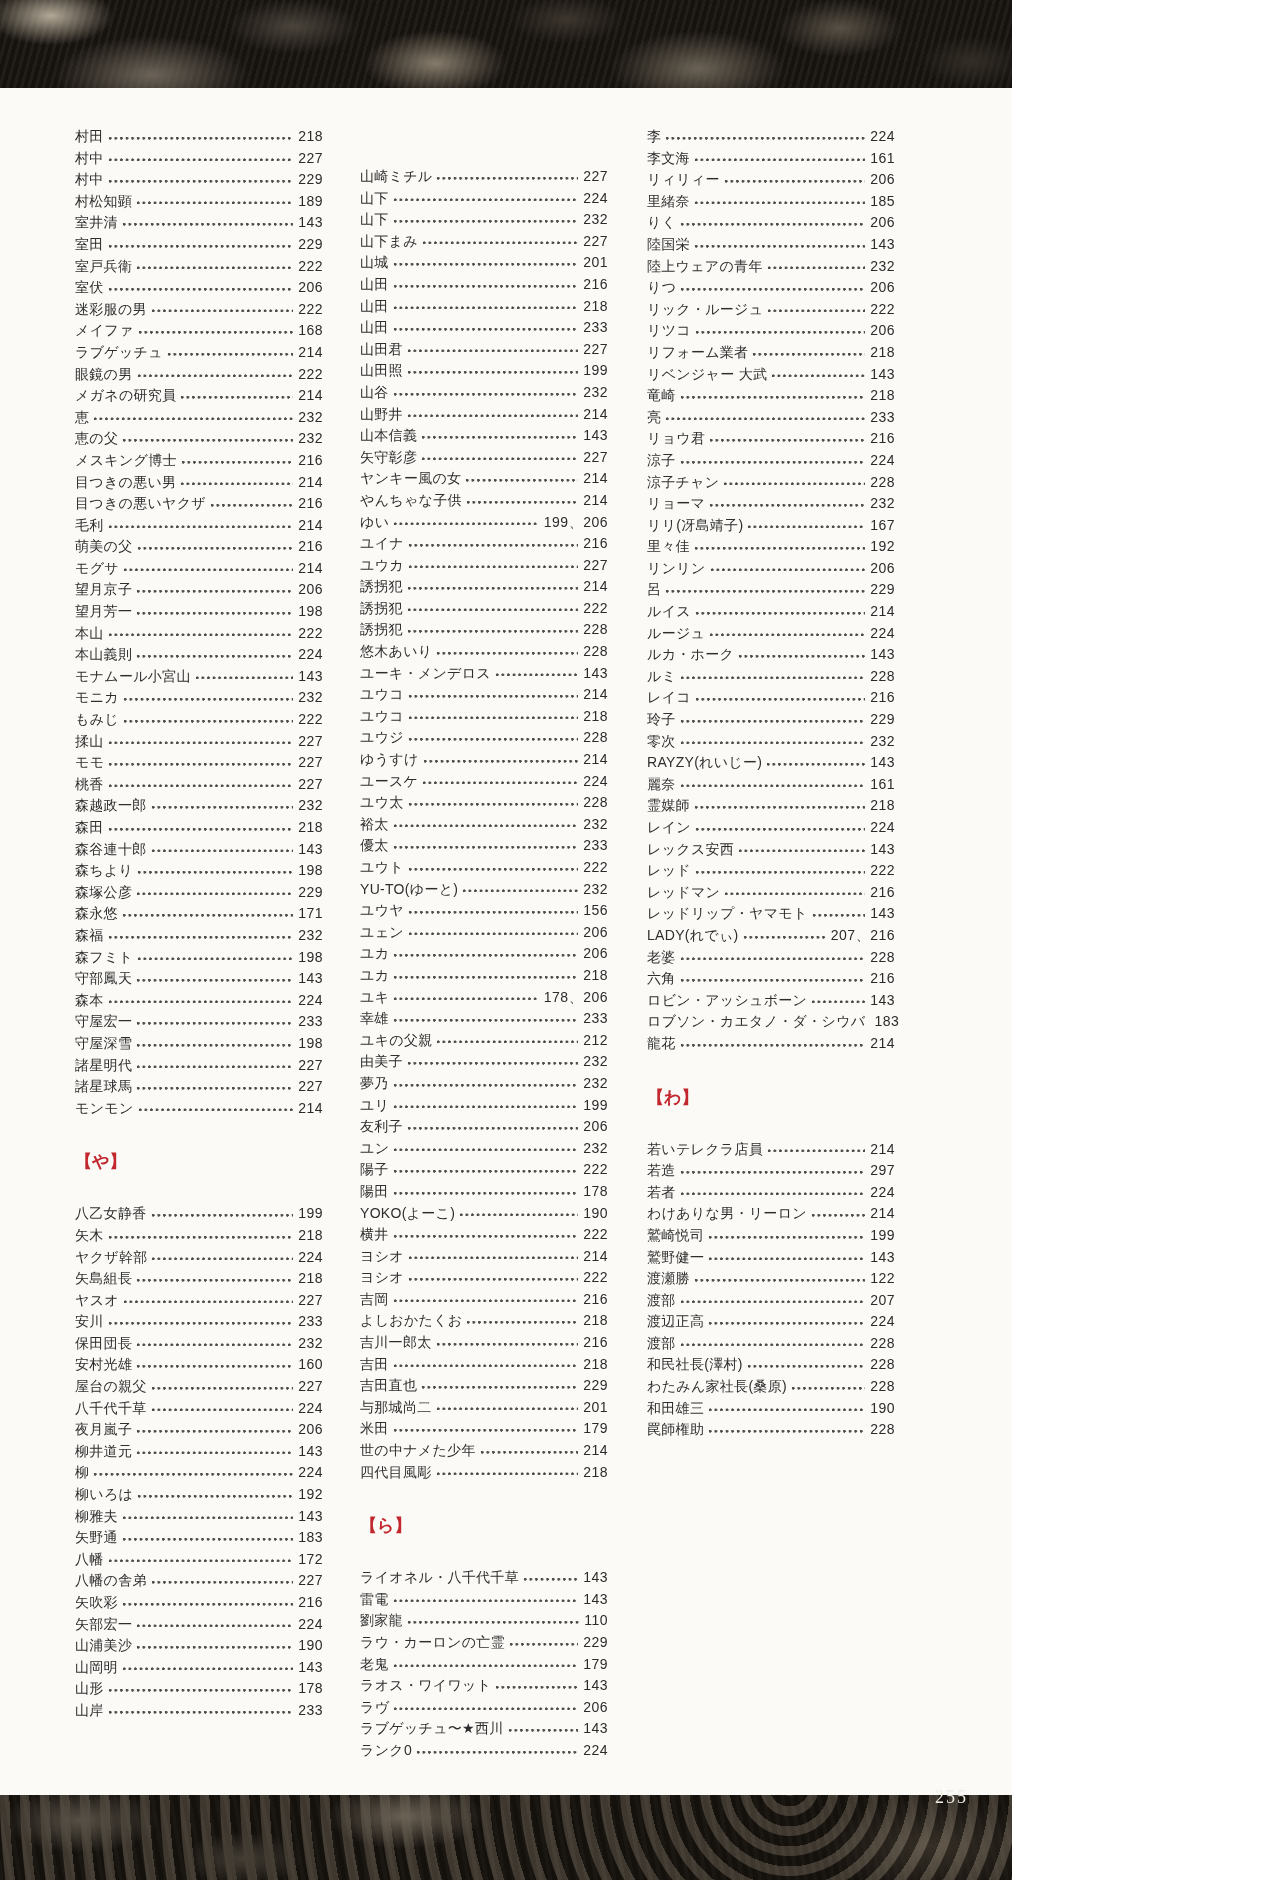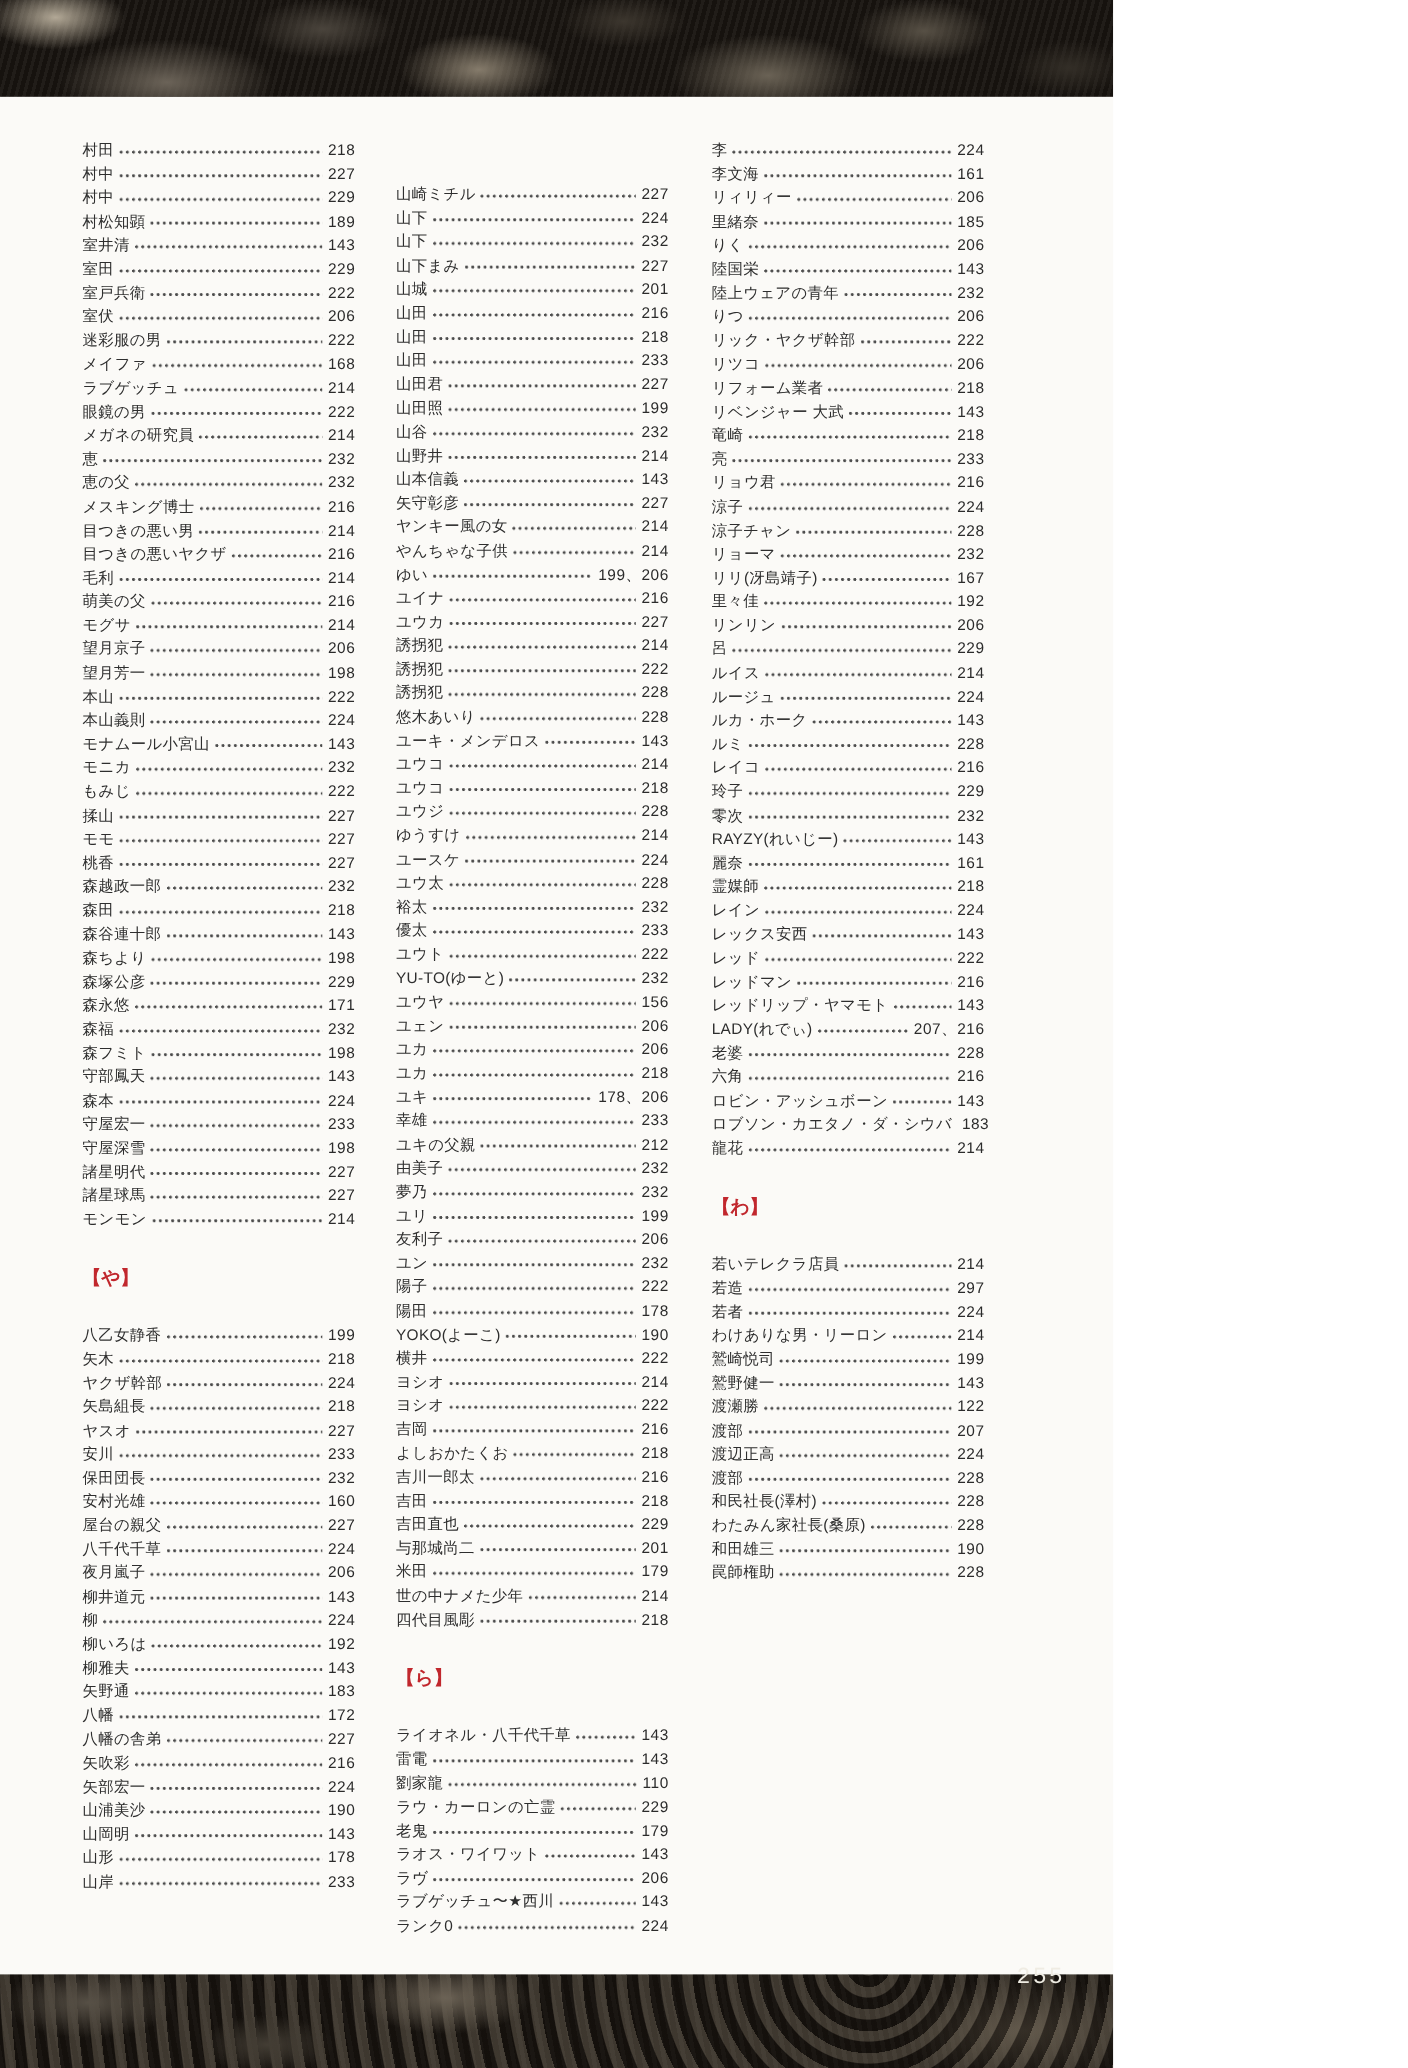--- a/index.html
+++ b/index.html
@@ -19,21 +19,21 @@
       repeating-linear-gradient(105deg, rgba(255,255,255,.045) 0 3px, rgba(0,0,0,.05) 3px 7px);}
   .art-bottom{bottom:0;height:85px;
     background-image:
       radial-gradient(ellipse 120px 50px at 8% 30%, #575046 0%, rgba(0,0,0,0) 65%),
       radial-gradient(ellipse 100px 45px at 24% 75%, #433d34 0%, rgba(0,0,0,0) 60%),
       radial-gradient(ellipse 130px 55px at 40% 25%, #6b6255 0%, rgba(0,0,0,0) 60%),
       repeating-radial-gradient(circle at 78% -10%, rgba(139,128,110,.34) 0 9px, rgba(18,14,10,.42) 10px 20px),
       radial-gradient(ellipse 160px 70px at 92% 60%, #4e463b 0%, rgba(0,0,0,0) 70%),
       repeating-linear-gradient(80deg, rgba(255,255,255,.04) 0 4px, rgba(0,0,0,.06) 4px 9px);}
   .page-number{position:absolute;top:1787px;right:44px;color:#efece3;
-      font-family:Liberation Mono, monospace;font-size:21px;letter-spacing:2px;}
+      font-family:Liberation Serif, serif;font-size:18px;letter-spacing:2px;}
   .col{position:absolute;top:126px;width:248px;display:flex;flex-direction:column;}
   .col-1{left:75px;} .col-2{left:360px;margin-top:40px;} .col-3{left:647px;}
   .entry{display:flex;align-items:baseline;height:21.6px;font-size:14px;line-height:21.6px;}
   .name{white-space:nowrap;letter-spacing:.3px;}
   .leader{flex:1 1 auto;align-self:stretch;margin:0 5px 0 4px;
       background-image:radial-gradient(circle at 2.2px 56%, #4c4c4c 1.15px, rgba(0,0,0,0) 1.6px);
       background-size:5.6px 100%;background-repeat:repeat-x;}
   .pages{white-space:nowrap;text-align:right;font-size:14px;color:#2b2b2b;letter-spacing:.5px;}
   .section-header{margin-top:30px;margin-bottom:28px;height:26px;line-height:26px;
       font-size:17px;font-weight:bold;}
@@ -785,21 +785,21 @@
         <span class="name">陸上ウェアの青年</span>
         <span class="leader"></span>
         <span class="pages">232</span>
       </div>
       <div class="entry">
         <span class="name">りつ</span>
         <span class="leader"></span>
         <span class="pages">206</span>
       </div>
       <div class="entry">
-        <span class="name">リック・ヤクザ幹部</span>
+        <span class="name">リック・ルージュ</span>
         <span class="leader"></span>
         <span class="pages">222</span>
       </div>
       <div class="entry">
         <span class="name">リツコ</span>
         <span class="leader"></span>
         <span class="pages">206</span>
       </div>
       <div class="entry">
         <span class="name">リフォーム業者</span>

